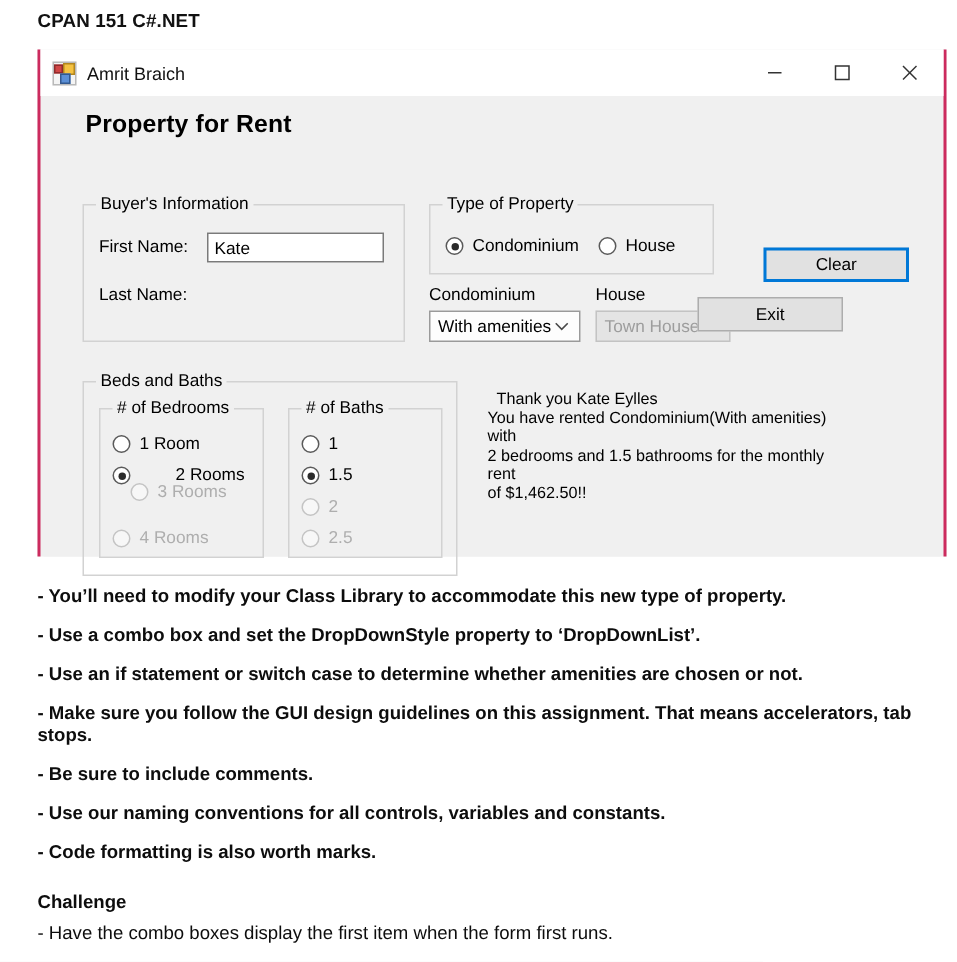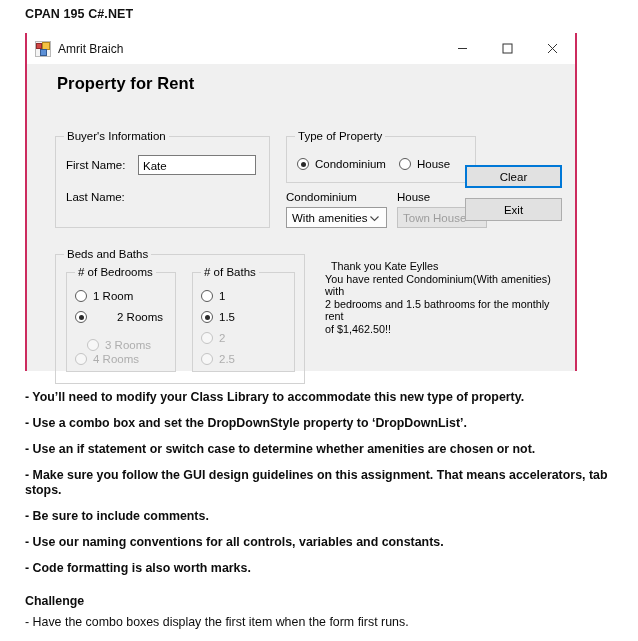--- a/index.html
+++ b/index.html
@@ -25,21 +25,21 @@
     font-weight: 600;
     letter-spacing: .1px;
     color: #111;
   }
 
   
   .window {
     position: absolute;
     left: 25px;
     top: 33px;
-    width: 552px;
+    width: 606px;
     height: 338px;
     background: #f0f0f0;
     border-left: 2px solid #cc2b5e;
     border-right: 2px solid #cc2b5e;
     box-sizing: border-box;
   }
   .titlebar {
     height: 31px;
     background: #ffffff;
     display: flex;
@@ -215,20 +215,21 @@
     box-sizing: border-box;
     font-family: "Liberation Sans", sans-serif;
     font-size: 11.5px;
     color: #000;
     display: flex;
     align-items: center;
     justify-content: center;
   }
   .btn.focused {
     border: 2px solid #0078d7;
+    margin-left: 44px;
   }
 
   
   #gb-beds { left: 26px; top: 190px; width: 250px; height: 130px; }
   #gb-bedrooms { left: 10px; top: 17px; width: 110px; height: 100px; }
   #gb-baths { left: 136px; top: 17px; width: 103px; height: 100px; }
 
   
   .result {
     position: absolute;
@@ -267,21 +268,21 @@
     position: absolute;
     left: 25px;
     top: 615px;
     font-size: 12.4px;
     color: #0d0d0d;
   }
 </style>
 </head>
 <body>
 
-<div class="doc-heading">CPAN 195 C#.NET</div>
+<div class="doc-heading">CPAN 151 C#.NET</div>
 
 <div class="window">
 
   <div class="titlebar">
     <div class="title-icon">
       <span class="sq sq-bg"></span>
       <span class="sq sq-red"></span>
       <span class="sq sq-yel"></span>
       <span class="sq sq-blu"></span>
     </div>
@@ -359,21 +360,21 @@
       <div class="groupbox" id="gb-bedrooms">
         <span class="gb-label"># of Bedrooms</span>
         <div class="radio" style="left:8px; top:17px;">
           <span class="dot"></span>
           <span class="rl">1 Room</span>
         </div>
         <div class="radio checked" style="left:8px; top:38px;gap:24px;">
           <span class="dot"></span>
           <span class="rl">2 Rooms</span>
         </div>
-        <div class="radio disabled" style="left:8px; top:66px;padding-left:12px;">
+        <div class="radio disabled" style="left:8px; top:49px;padding-left:12px;">
           <span class="dot"></span>
           <span class="rl">3 Rooms</span>
         </div>
         <div class="radio disabled" style="left:8px; top:80px;">
           <span class="dot"></span>
           <span class="rl">4 Rooms</span>
         </div>
       </div>
 
       <div class="groupbox" id="gb-baths">

